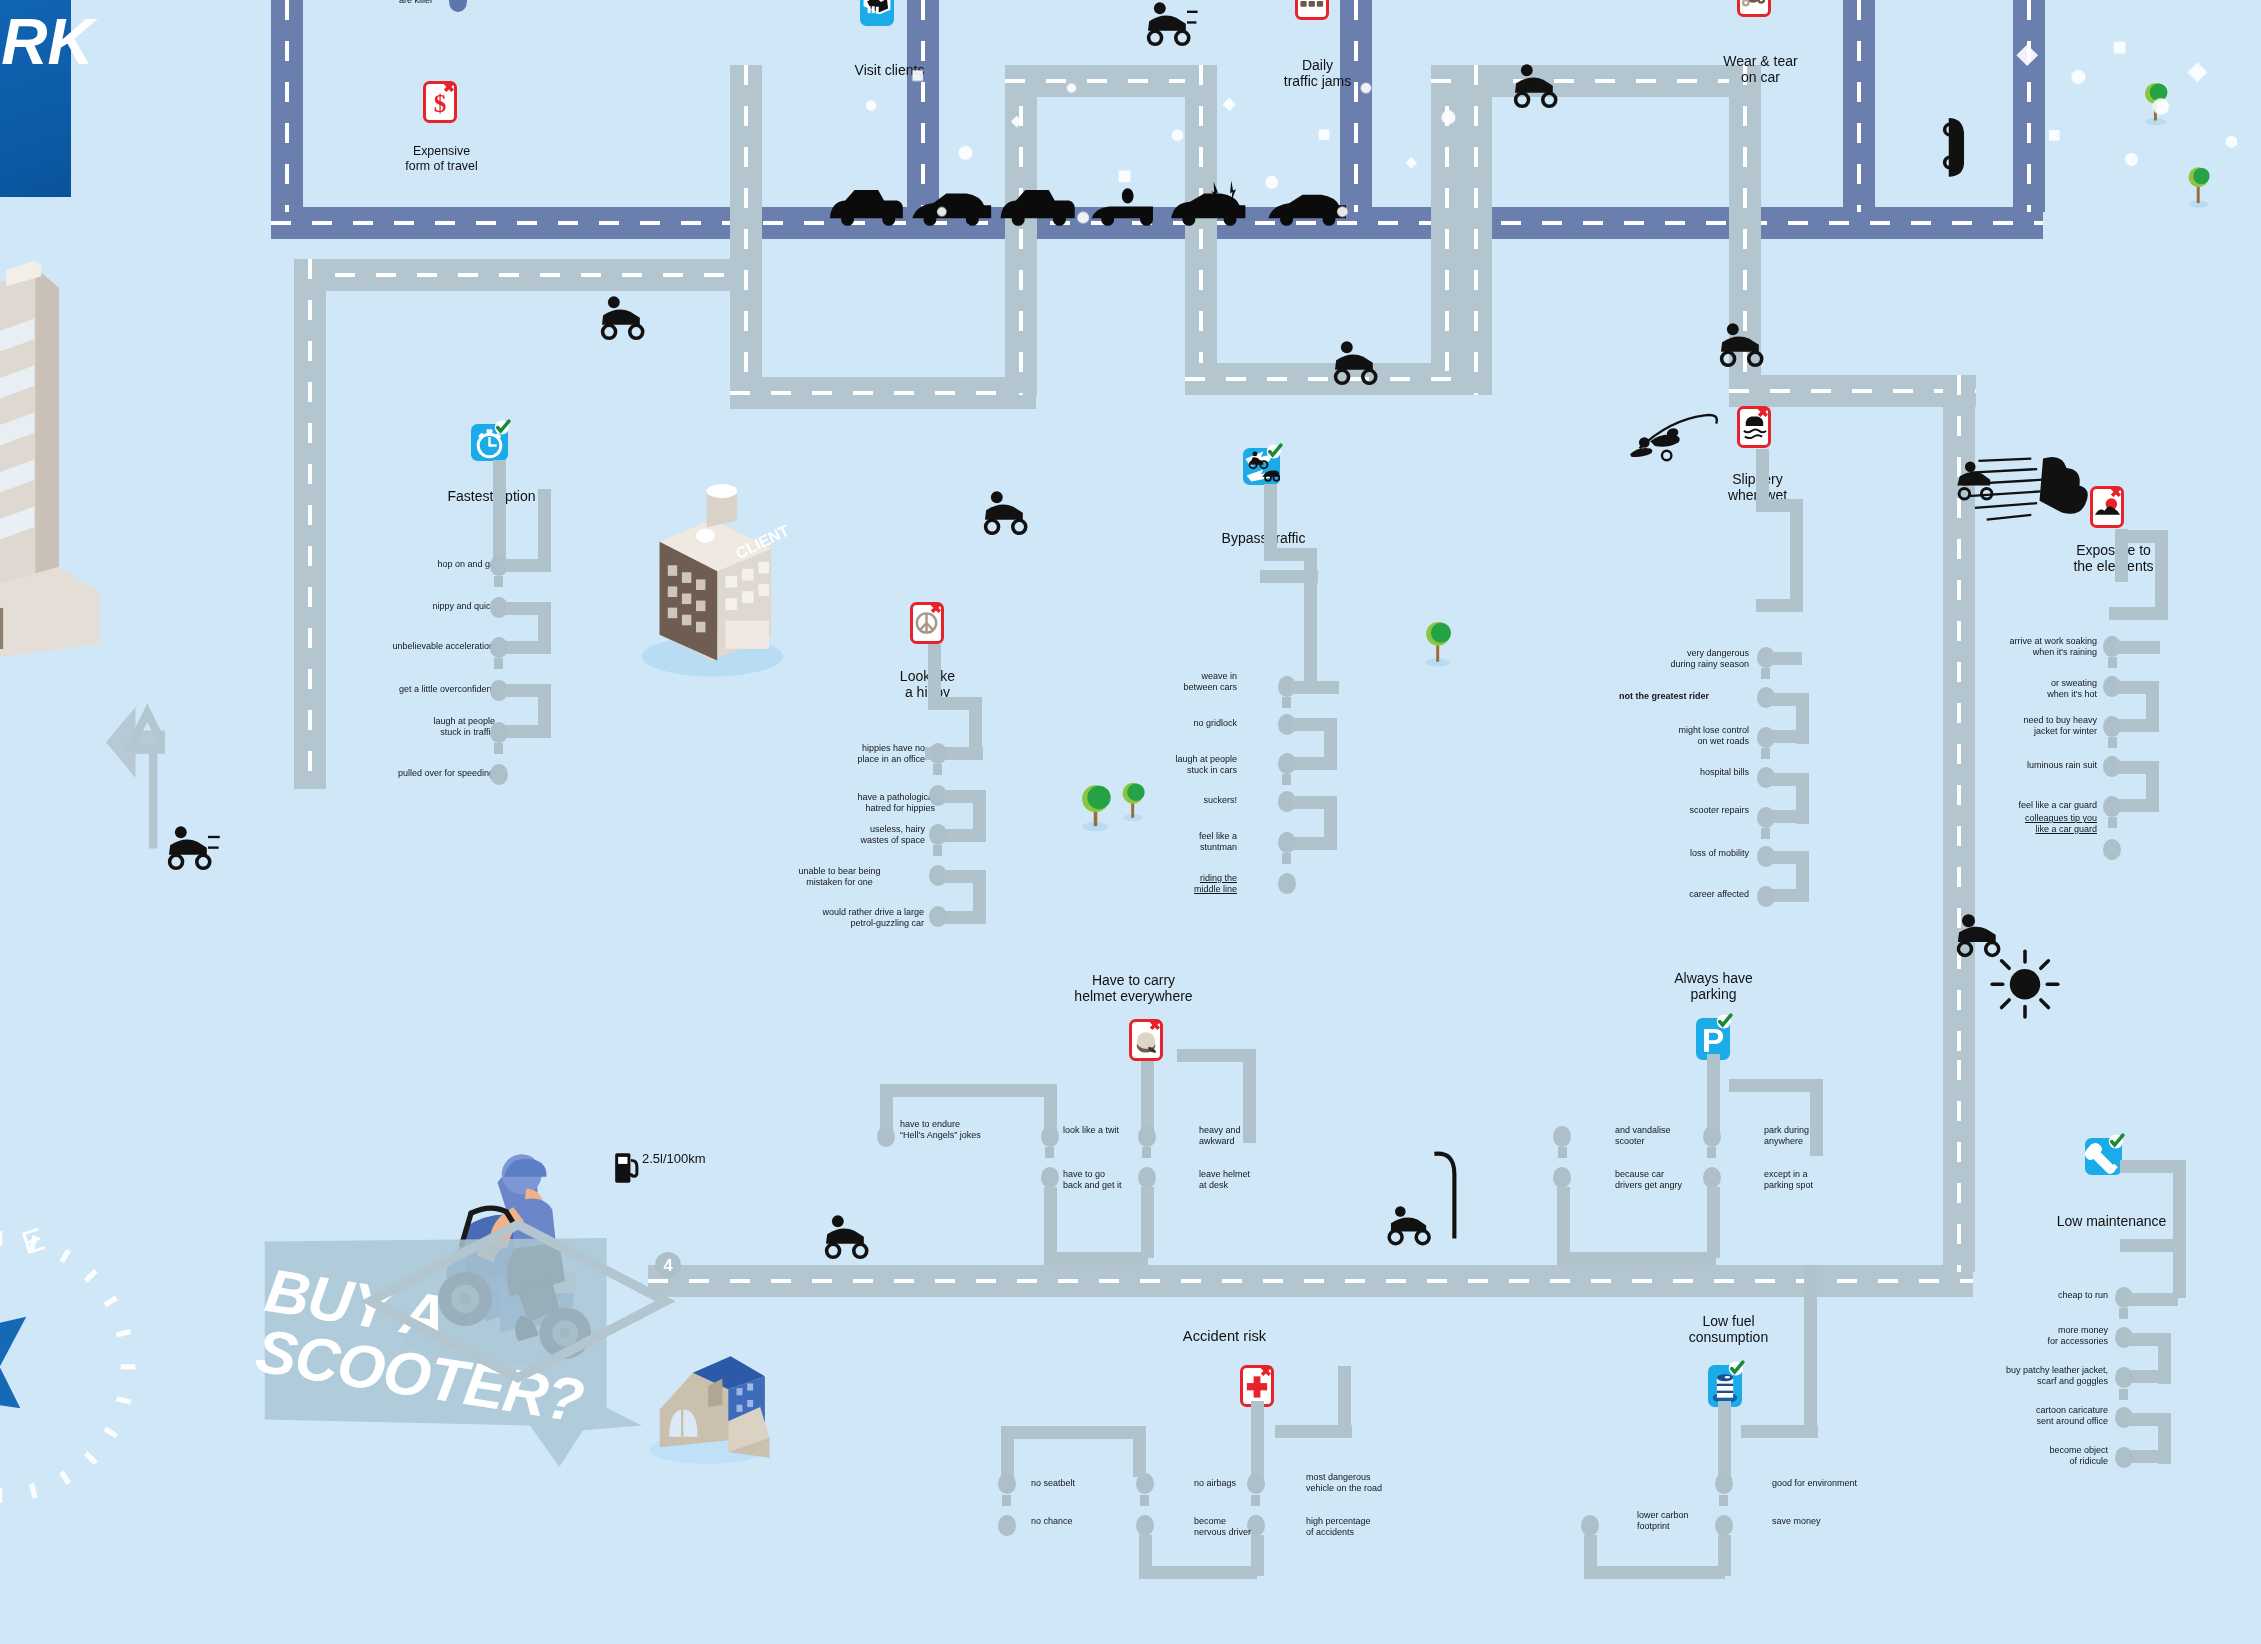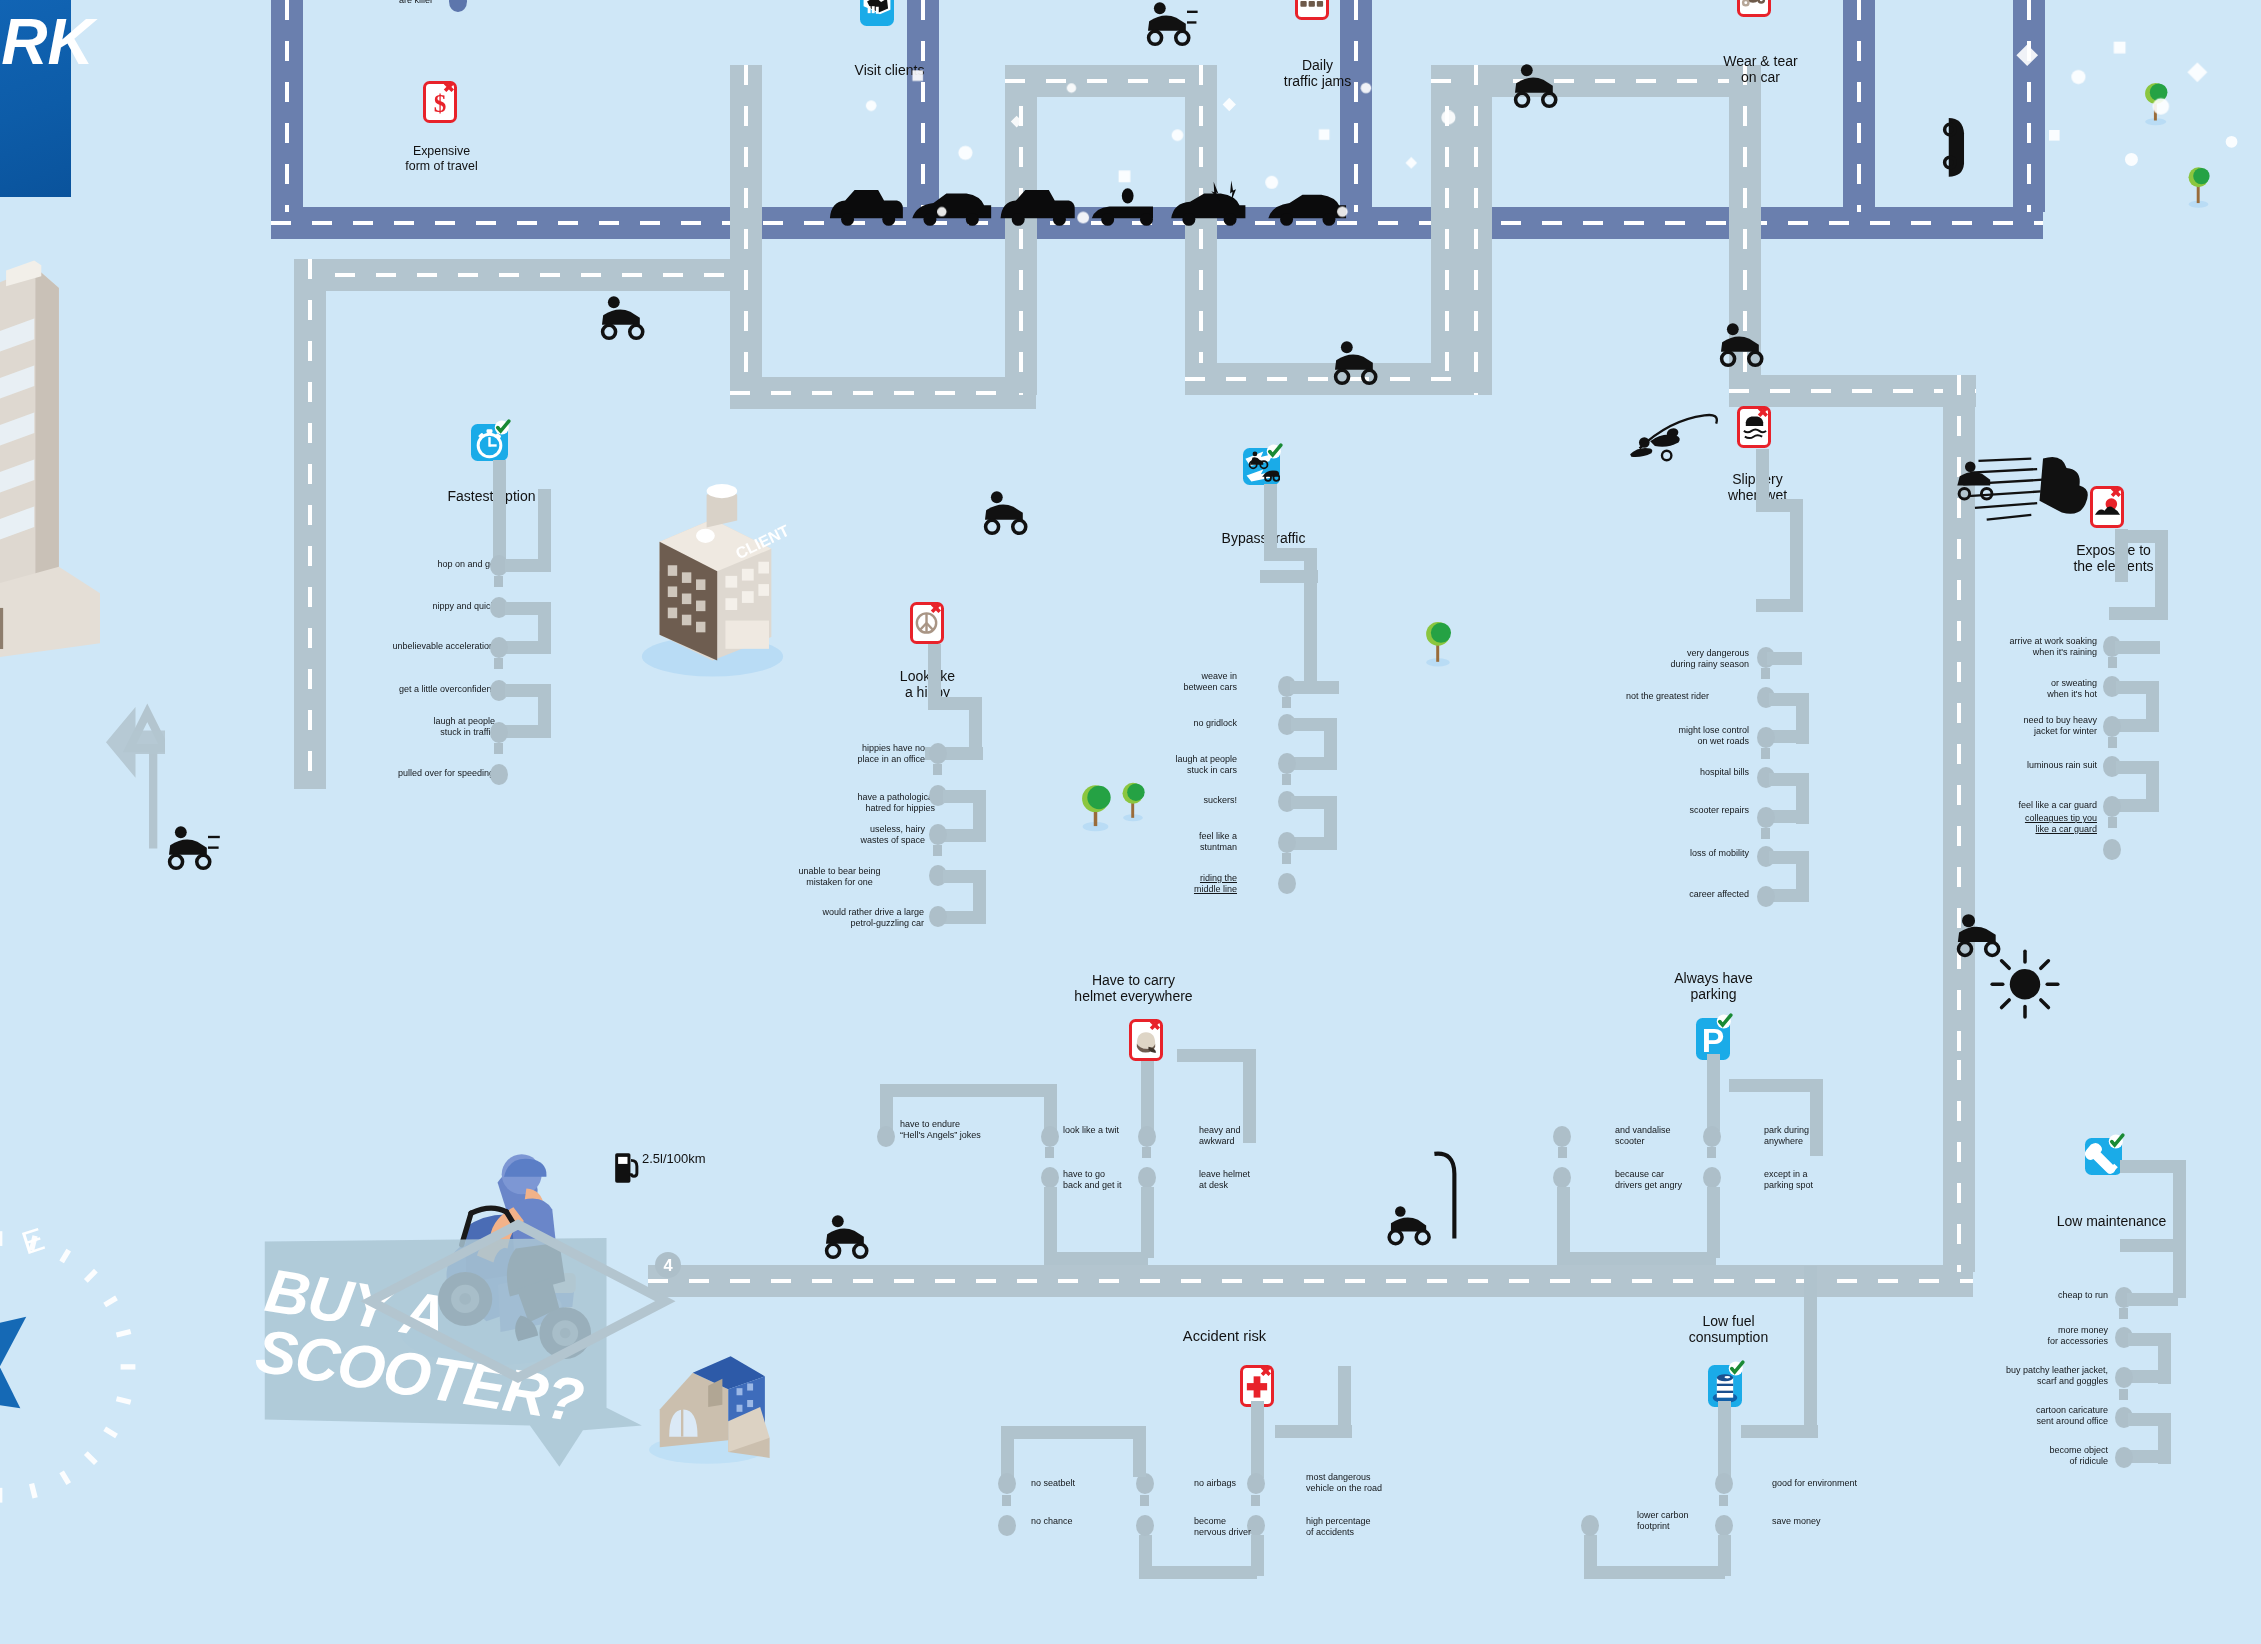--- a/index.html
+++ b/index.html
@@ -543,21 +543,21 @@
     <div class="conn conn-h" style="left:1756px;top:499px;width:47px;"></div>
     <div class="conn conn-v" style="left:1790px;top:499px;height:113px;"></div>
     <div class="conn conn-h" style="left:1756px;top:599px;width:47px;"></div>
 
     <div class="lbl r" style="left:1608px;top:648px;width:141px;">very dangerous
 during rainy season</div>
     <div class="node" style="left:1757px;top:647px;"></div>
     <div class="conn conn-h" style="left:1767px;top:652px;width:35px;"></div>
     <div class="stub" style="left:1761px;top:668px;height:10.6px;"></div>
 
-    <div class="lbl r" style="left:1568px;top:691px;width:141px;">not the greatest rider</div>
+    <div class="lbl r" style="left:1568px;top:691px;width:141px;font-weight:bold;">not the greatest rider</div>
     <div class="node" style="left:1757px;top:687px;"></div>
     <div class="conn conn-h" style="left:1769px;top:693px;width:39px;"></div>
     <div class="conn conn-v" style="left:1796px;top:693px;height:51px;"></div>
     <div class="conn conn-h" style="left:1769px;top:730px;width:39px;"></div>
 
     <div class="lbl r" style="left:1608px;top:725px;width:141px;">might lose control
 on wet roads</div>
     <div class="node" style="left:1757px;top:727px;"></div>
     <div class="stub" style="left:1761px;top:748px;height:10.6px;"></div>
 

